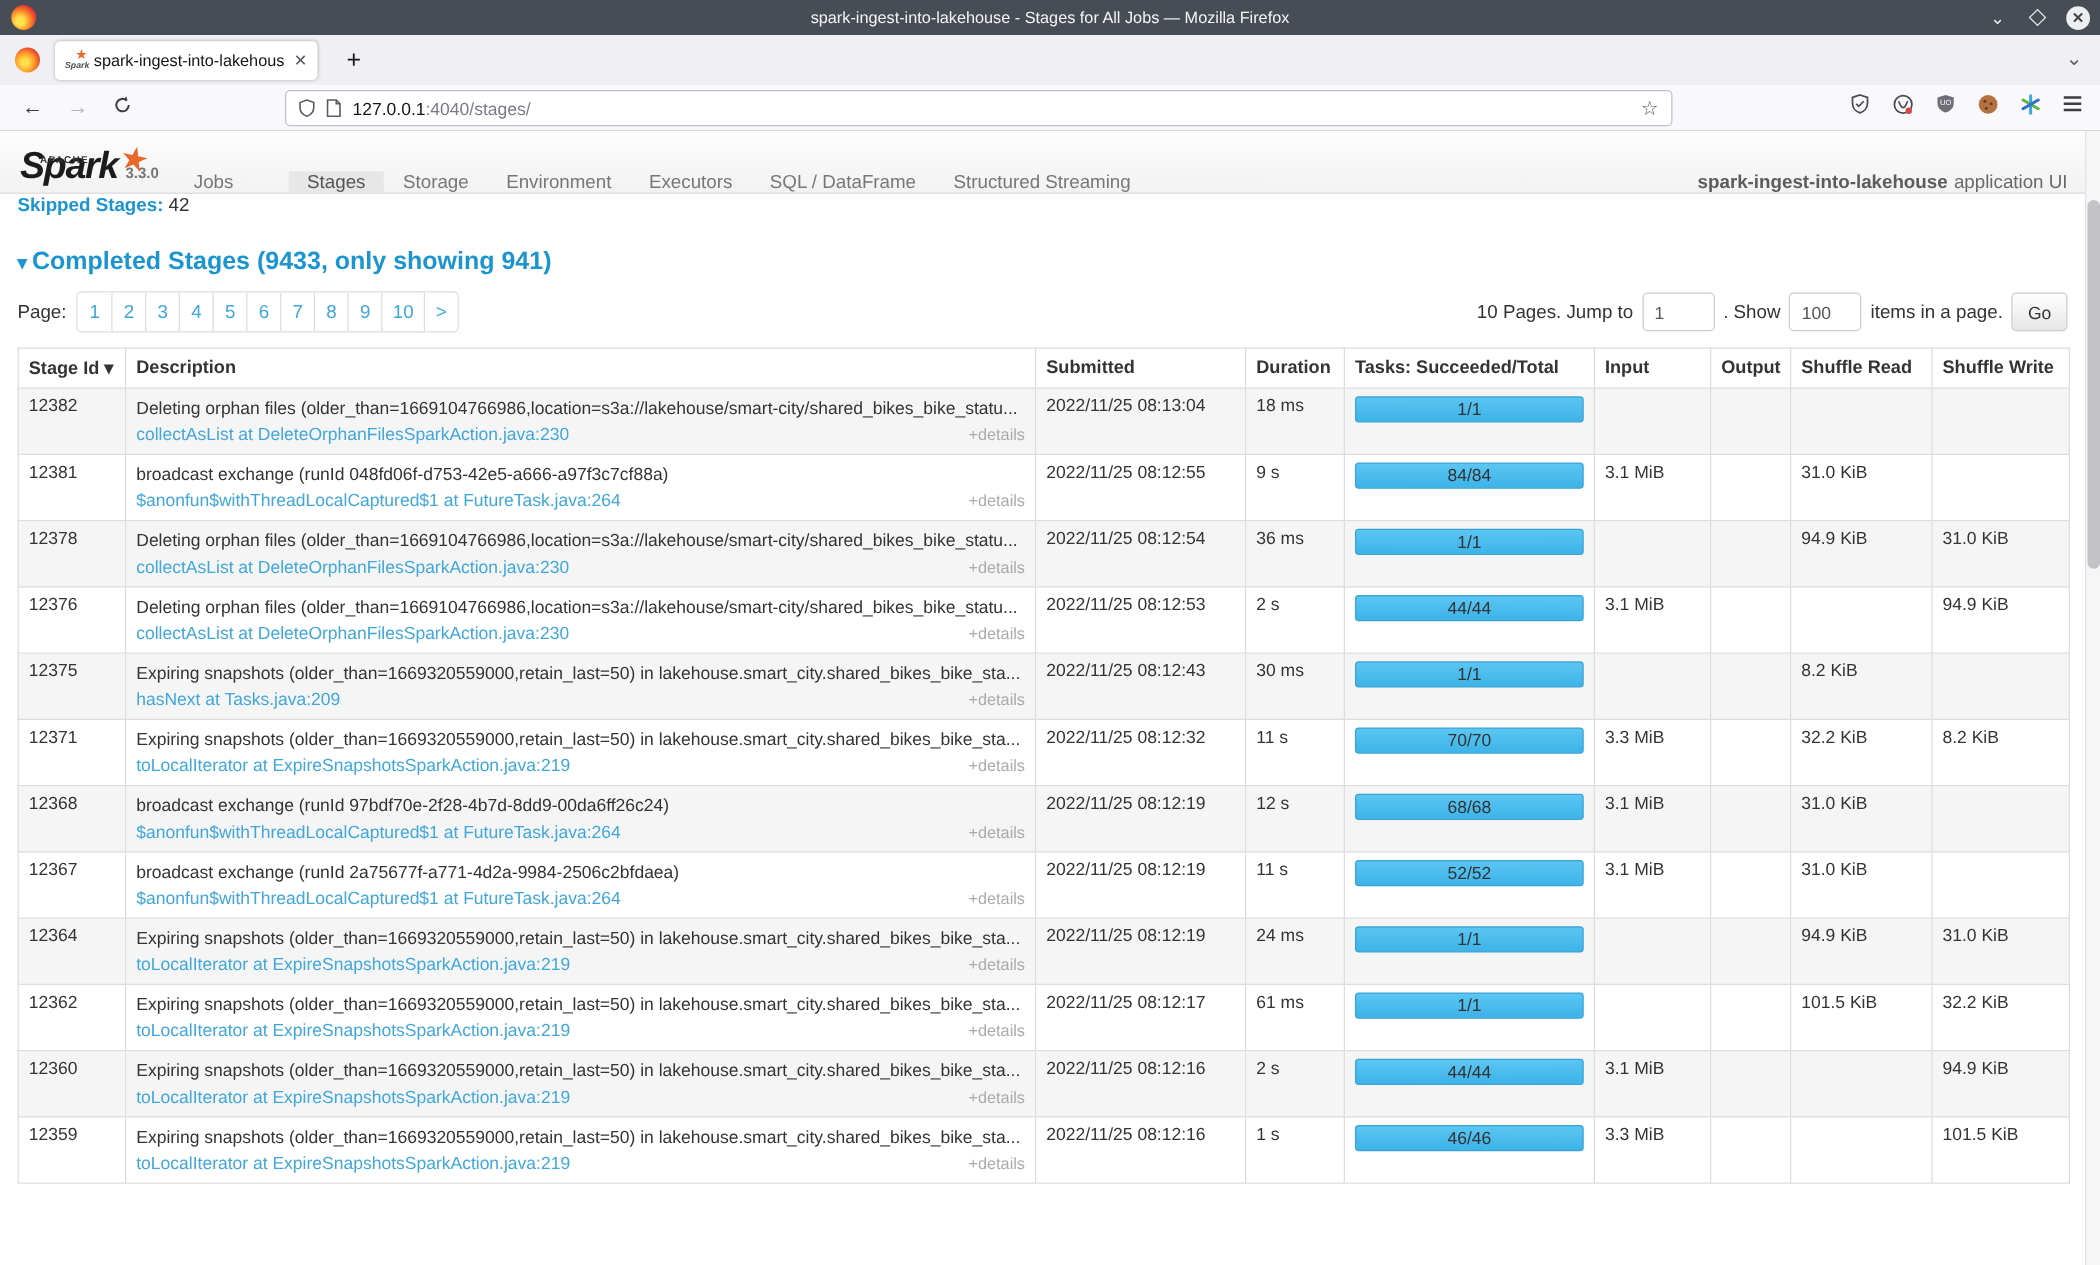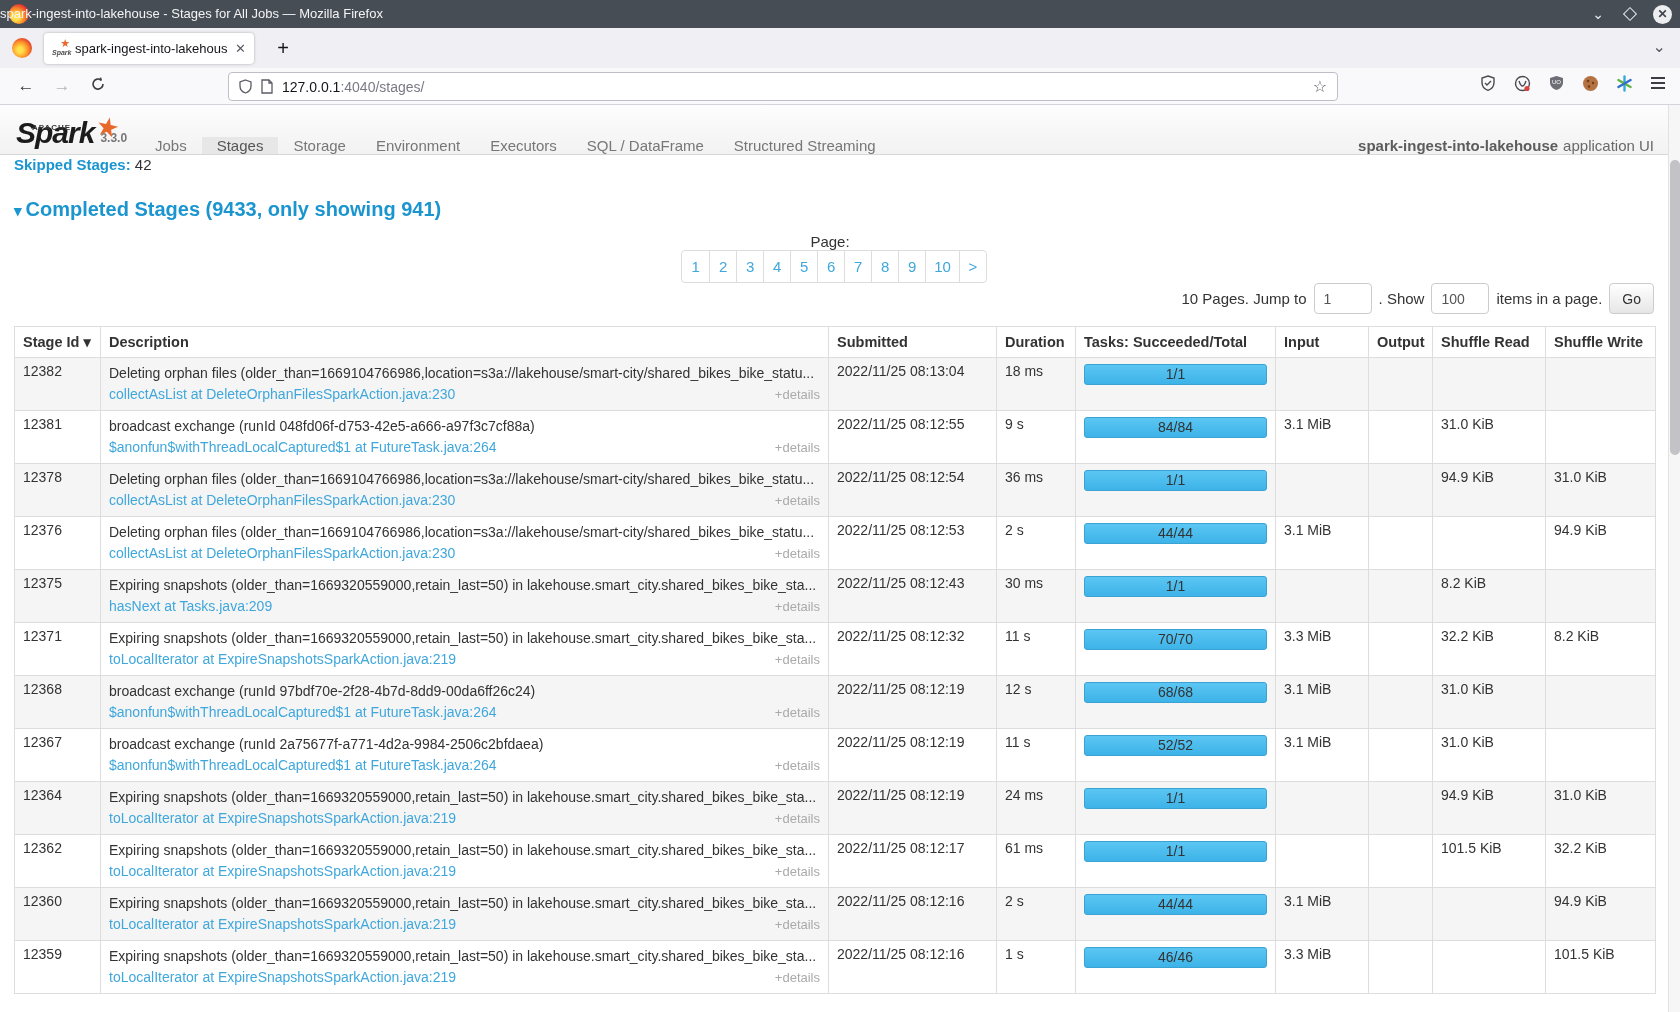--- a/index.html
+++ b/index.html
@@ -3,21 +3,21 @@
 <meta charset="utf-8">
 <style>
   * { margin:0; padding:0; box-sizing:border-box; }
   html,body { width:1680px; height:1012px; overflow:hidden; background:#fff;
               font-family:"Liberation Sans", sans-serif; }
 
   
   .titlebar { position:absolute; top:0; left:0; width:1680px; height:28px; background:#474d54; }
   .ff-logo { position:absolute; left:9px; top:4px; width:20px; height:20px; border-radius:50%;
              background:radial-gradient(circle at 35% 65%, #ffe14d 0 18%, #ff9a2a 40%, #e33b2e 70%, #b5007f 100%); }
-  .win-title { position:absolute; left:0; right:0; top:0; height:40px; line-height:28px; 
+  .win-title { position:absolute; left:0; right:0; top:0; height:40px; line-height:28px; text-align:center;
                color:#f3f4f6; font-size:13px; }
   .win-controls { position:absolute; right:8px; top:0; height:28px; display:flex; align-items:center; gap:14px; }
   .wc { width:18px; height:18px; display:flex; align-items:center; justify-content:center; color:#e9ebee; font-size:14px; cursor:pointer; }
   .wc-max { width:10px; height:10px; border:1.5px solid #e9ebee; transform:rotate(45deg); }
   .wc-close { width:19px; height:19px; border-radius:50%; background:#eceef0; color:#3e444b; font-size:12px; font-weight:bold;
               display:flex; align-items:center; justify-content:center; }
 
   .tabbar { position:absolute; top:28px; left:0; width:1680px; height:40px; background:#f0f0f4; }
   .ff-ball { position:absolute; left:12px; top:10px; width:20px; height:20px; border-radius:50%;
              background:radial-gradient(circle at 40% 60%, #ffe14d 0 15%, #ff9a2a 45%, #e33b2e 75%, #7542e5 100%); }
@@ -52,31 +52,31 @@
 
   .spark-nav { height:50px; background:linear-gradient(#fdfdfd,#f2f2f2); border-bottom:1px solid #d8d8d8;
                display:flex; align-items:flex-end; padding-left:10px; }
   .logo-wrap { display:flex; align-items:flex-end; padding:4px 10px 6px 6px; position:relative; width:130px; }
   .apache { position:absolute; left:22px; top:9px; font-size:8px; letter-spacing:1px; color:#333; font-weight:bold; }
   .spark-word { font-size:30px; font-weight:bold; color:#1c1c1c; letter-spacing:-1px; font-style:italic; line-height:30px; }
   .spark-star { position:absolute; left:86px; top:-2px; color:#e8672b; font-size:26px; transform:rotate(12deg); }
   .spark-ver { font-size:12px; font-weight:bold; color:#777; margin:0 0 3px 6px; }
   .nav-items { display:flex; align-items:stretch; }
   .nav-item { display:flex; align-items:center; padding:0 15px; font-size:15px; color:#777; cursor:pointer; }
-  .nav-item.active { background:#e7e7e7; color:#555; }
+  .nav-item.active { background:#e7e7e7; color:#555;margin-left:29px; }
   .app-label { margin-left:auto; display:flex; align-items:center; padding-right:14px; font-size:15px; color:#696969; }
   .app-label b { margin-right:5px; color:#5c5c5c; }
 
   h1.page-title { margin:27px 14px 10px; font-size:29px; font-weight:bold; color:#333; letter-spacing:-0.3px; }
   .status-line { margin:0 14px; font-size:15px; color:#333; line-height:20px; }
   .status-line a { color:#1b95d0; font-weight:bold; text-decoration:none; cursor:pointer; }
   .section-head { margin:23px 14px 12px; font-size:20px; font-weight:bold; color:#1b95d0; cursor:pointer; }
   .section-head .arrow { font-size:15px; margin-right:4px; }
 
-  .controls-row { margin:4px 14px 12px; display:flex; align-items:center;flex-direction:column; }
+  .controls-row { margin:4px 14px 12px; display:flex; align-items:center; }
   .page-label { font-size:15px; color:#333; margin-right:8px; }
   .page-group { display:inline-flex; border:1px solid #ddd; border-radius:4px; overflow:hidden; background:#fff; }
   .page-btn { min-width:27px; padding:7px 8px; text-align:center; font-size:15px; color:#3fa7dc;
               border-left:1px solid #ddd; cursor:pointer; }
   .page-btn:first-child { border-left:none; }
   .right-controls { margin-left:auto; display:flex; align-items:center; gap:7px; font-size:15px; color:#333; }
   .num-input { width:58px; height:31px; border:1px solid #ccc; border-radius:4px; padding:0 9px; font-size:14px;
                color:#555; font-family:"Liberation Sans", sans-serif; }
   .go-btn { height:31px; padding:0 12px; border:1px solid #ccc; border-radius:4px;
             background:linear-gradient(#ffffff,#e6e6e6); font-size:14px; color:#333; cursor:pointer; }

